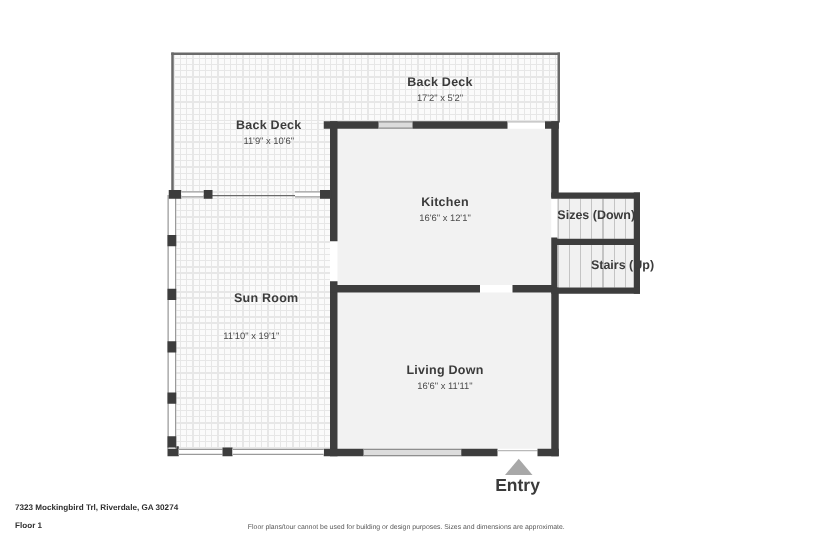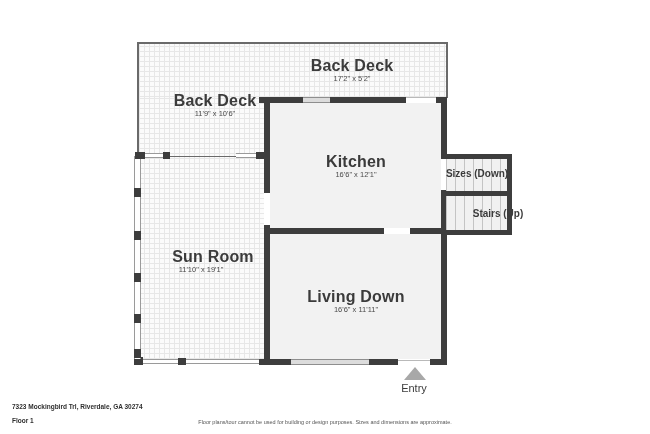--- a/index.html
+++ b/index.html
@@ -19,24 +19,24 @@
   .thinline{background:#6a6a6a;}
   .graythin{background:#b9b9b9;}
   .wwin{background:var(--window,#dcdcdc);border-top:1px solid #8e8e8e;border-bottom:1px solid #8e8e8e;box-sizing:border-box;}
   .glass{background:#ffffff;border-left:1px solid #9a9a9a;border-right:1px solid #9a9a9a;box-sizing:border-box;}
   .glass-h{background:#ffffff;border-top:1px solid #9a9a9a;border-bottom:1px solid #9a9a9a;box-sizing:border-box;}
   .treads{
     background-color:#f1f1f1;
     background-image:repeating-linear-gradient(to right,#c4c4c4 0 1px,transparent 1px 9px);
   }
   .lbl{position:absolute;transform:translate(-50%,-50%);white-space:nowrap;text-align:center;color:var(--text,#3b3b3b);}
-  .rname{font-size:16px;font-weight:bold;letter-spacing:.2px;}
+  .rname{font-size:10px;font-weight:bold;letter-spacing:.2px;}
   .rdims{font-size:7.5px;color:#4a4a4a;}
   .slabel{font-size:10px;font-weight:bold;}
-  .entrylbl{font-size:11px;font-weight:normal;}
+  .entrylbl{font-size:14px;font-weight:bold;}
   .tri{width:0;height:0;border-left:11px solid transparent;border-right:11px solid transparent;
        border-bottom:13px solid var(--entry-arrow,#a8a8a8);}
   .addr{font-size:6.5px;font-weight:bold;color:#2f2f2f;}
   .disc{font-size:5.5px;color:#555;transform:translateX(-50%);white-space:nowrap;}
 </style>
 </head>
 <body>
 
 <div class="plan">
 
@@ -105,21 +105,21 @@
 
   <div class="lbl rname" style="left:215px;top:101px;">Back Deck</div>
   <div class="lbl rdims" style="left:215px;top:113px;">11'9" x 10'6"</div>
 
   <div class="lbl rname" style="left:356px;top:162px;">Kitchen</div>
   <div class="lbl rdims" style="left:356px;top:174px;">16'6" x 12'1"</div>
 
   <div class="lbl slabel" style="left:477px;top:173px;">Sizes (Down)</div>
   <div class="lbl slabel" style="left:477px;top:213px;margin-left:21px;">Stairs (Up)</div>
 
-  <div class="lbl rname" style="left:201px;top:257px;padding-left:24px;">Sun Room</div>
+  <div class="lbl rname" style="left:201px;top:239px;padding-left:24px;">Sun Room</div>
   <div class="lbl rdims" style="left:201px;top:269px;">11'10" x 19'1"</div>
 
   <div class="lbl rname" style="left:356px;top:297px;">Living Down</div>
   <div class="lbl rdims" style="left:356px;top:309px;">16'6" x 11'11"</div>
 
   <div class="lbl entrylbl" style="left:414px;top:388px;">Entry</div>
 
   <div class="abs addr" style="left:12px;top:403px;">7323 Mockingbird Trl, Riverdale, GA 30274</div>
   <div class="abs addr" style="left:12px;top:417px;">Floor 1</div>
   <div class="abs disc" style="left:325px;top:419px;">Floor plans/tour cannot be used for building or design purposes. Sizes and dimensions are approximate.</div>

